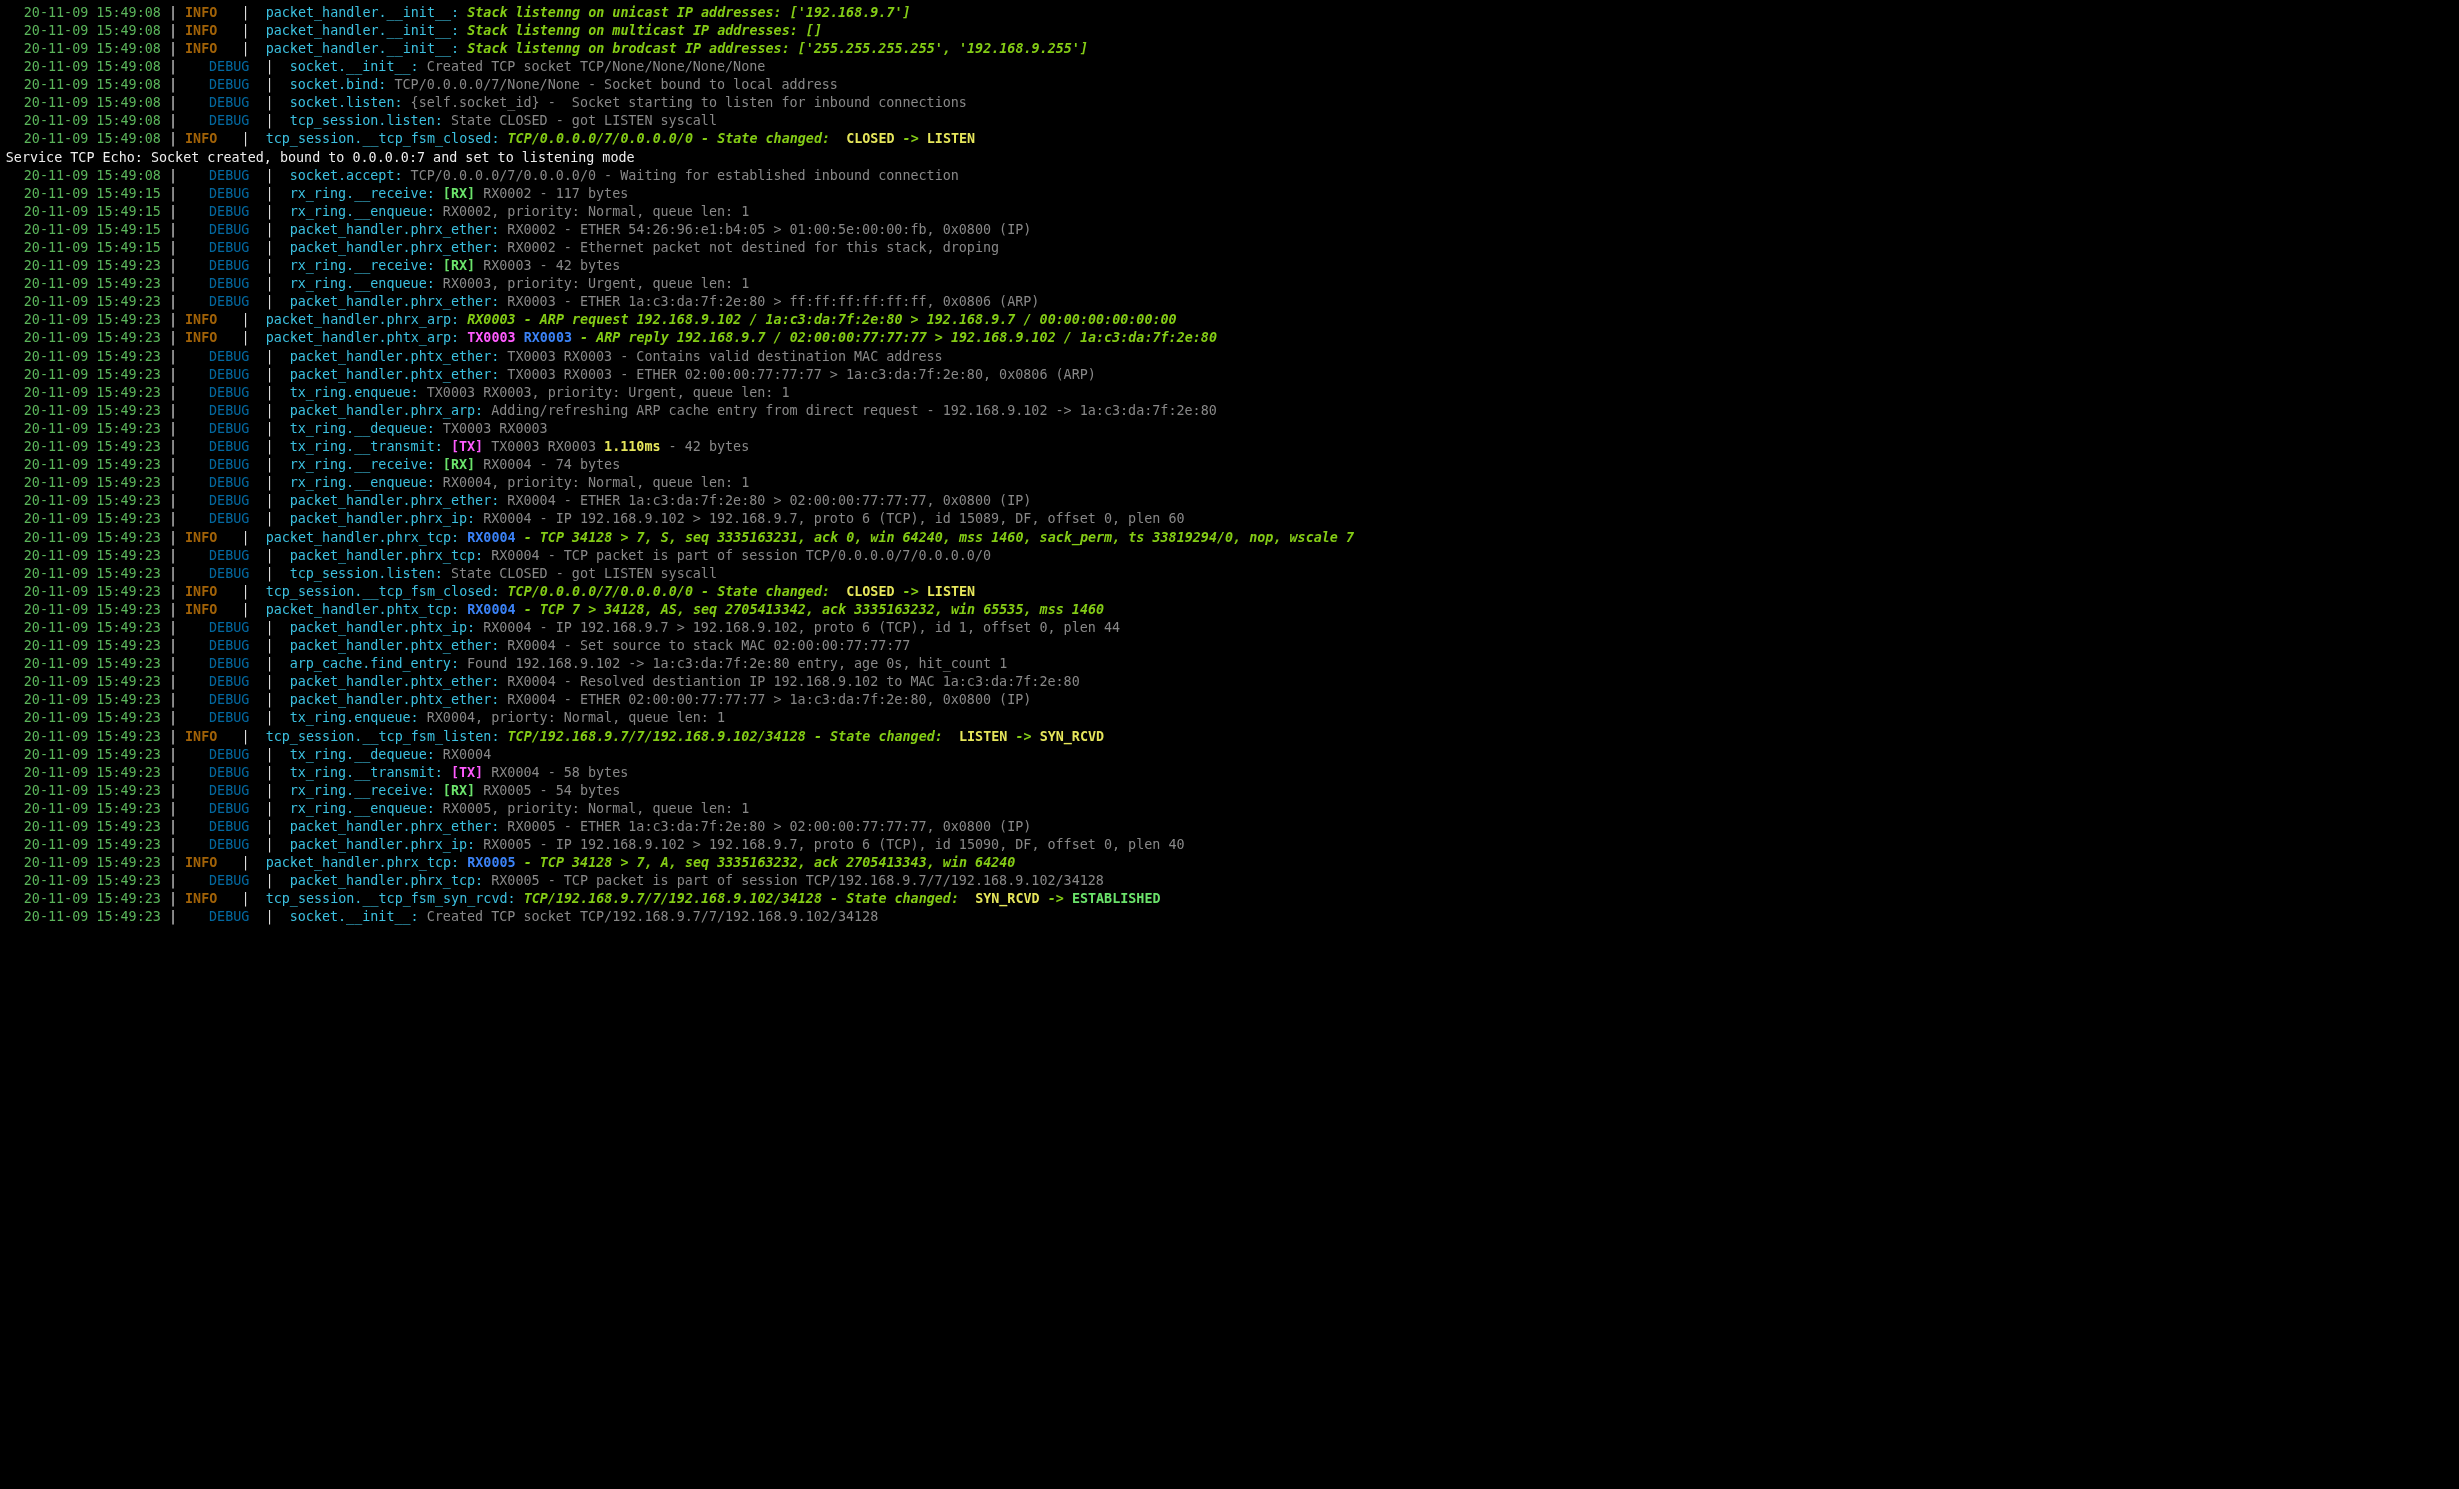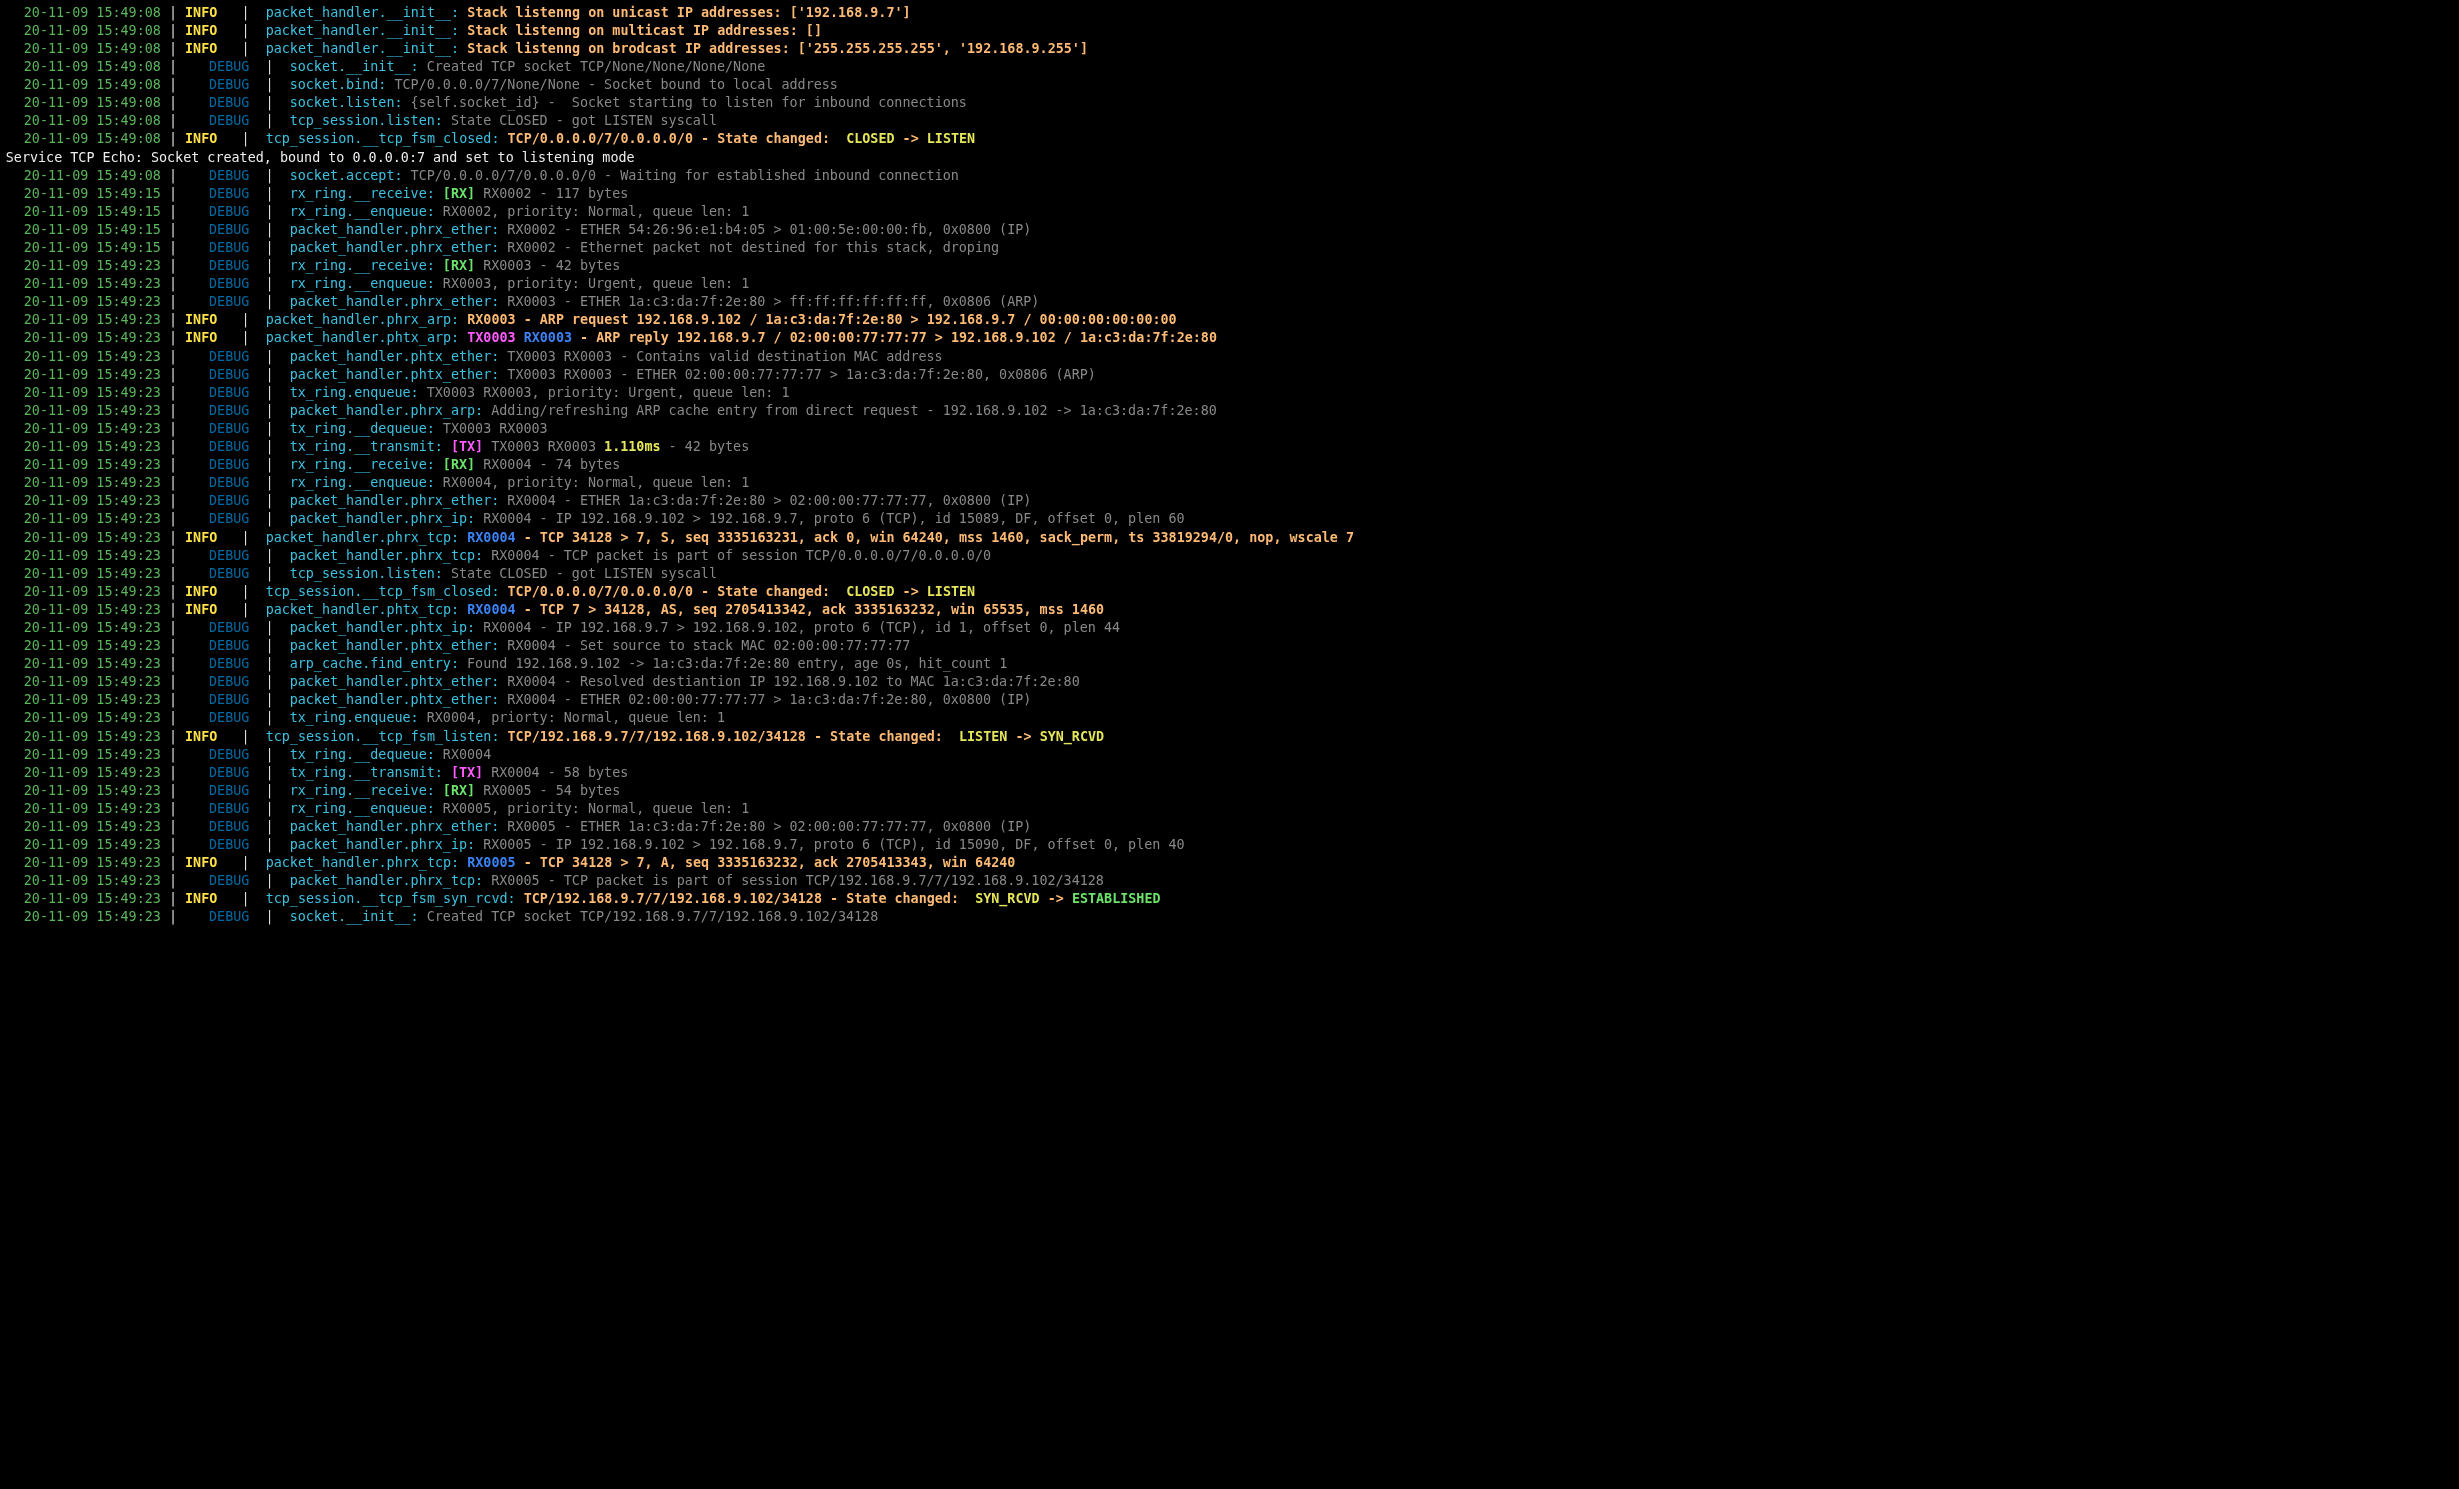--- a/index.html
+++ b/index.html
@@ -11,24 +11,24 @@
     font-size: 13.4px;
     line-height: 1.35;
   }
   .log {
     padding: 3.8px 5.8px;
     white-space: pre;
   }
   .row { display: block; }
   .ts   { color: #5bb55b; margin-left: 18px; }        
   .sep  { color: #ddd; }
-  .lvl-INFO  { color: #fde047; font-weight: bold; }
+  .lvl-INFO  { color: #a16207; font-weight: bold; }
   .lvl-DEBUG { color: #0369a1; margin-left: 24px; }
   .src  { color: #3cc1e0; }        
-  .msg-info  { color: #fdba74; font-weight: bold; }
+  .msg-info  { color: #84cc16; font-weight: bold; font-style: italic; }
   .msg-debug { color: #888; }
   .free { color: #eeeeee; }
   .rx   { color: #6be36b; font-weight: bold; }  
   .tx   { color: #ff5bff; font-weight: bold; margin-top: 48px; }  
   .rxid { color: #3b82f6; font-weight: bold; }  
   .stY  { color: #e6e65b; font-weight: bold; }  
   .stG  { color: #6be36b; font-weight: bold; }  
   .durY { color: #e6e65b; font-weight: bold; }
 </style>
 </head>

